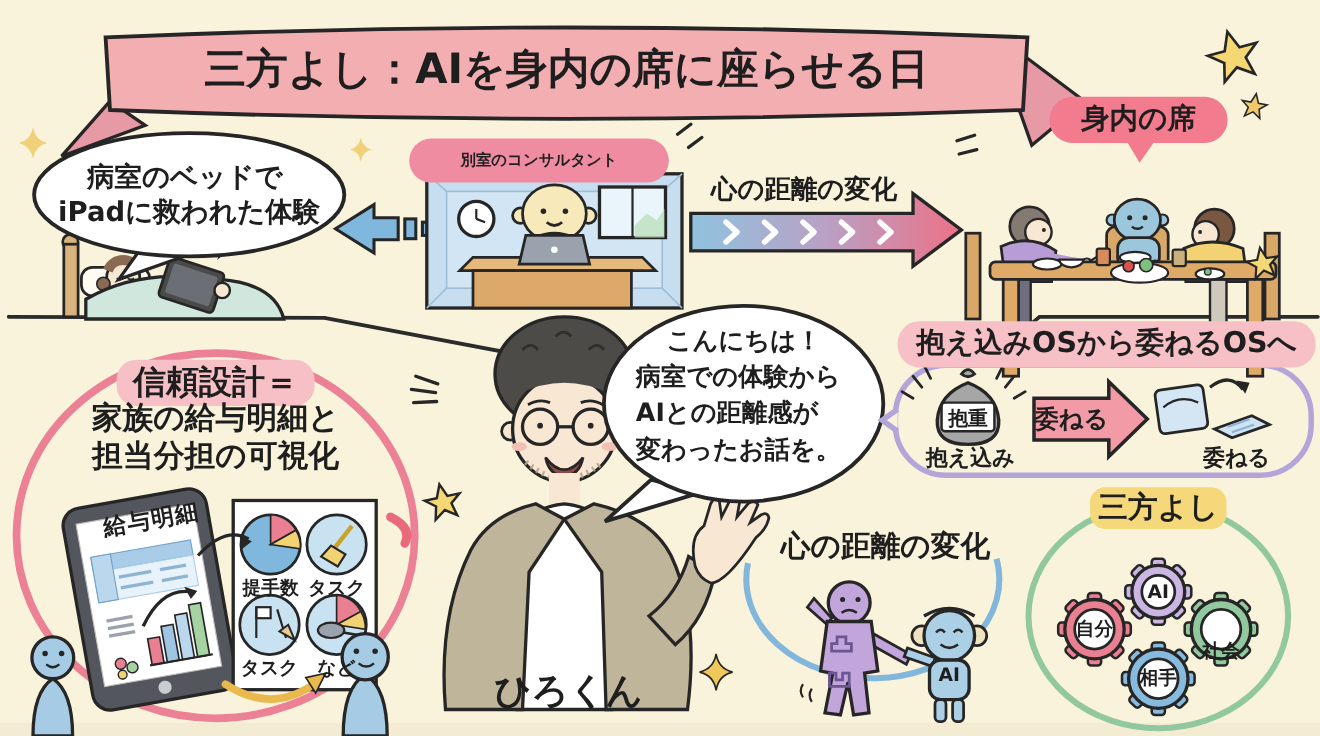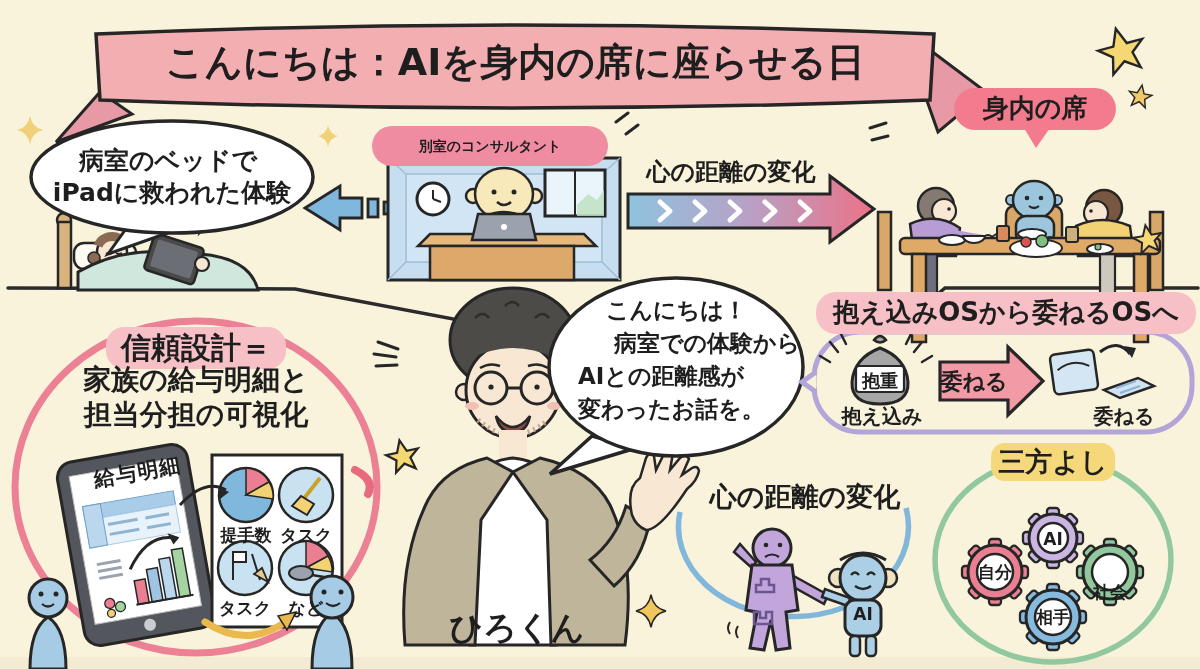--- a/index.html
+++ b/index.html
@@ -383,42 +383,42 @@
           <path d="M0,-10 L2.9,-3.1 L9.5,-3.1 L4.2,1.2 L5.9,8.1 L0,4 L-5.9,8.1 L-4.2,1.2 L-9.5,-3.1 L-2.9,-3.1 Z" fill="#F5D873" stroke="#262626" stroke-width="1.3"></path>
         </g>
     <g transform="translate(403,457) scale(1.7) rotate(-12)">
           <path d="M0,-10 L2.9,-3.1 L9.5,-3.1 L4.2,1.2 L5.9,8.1 L0,4 L-5.9,8.1 L-4.2,1.2 L-9.5,-3.1 L-2.9,-3.1 Z" fill="#F5D873" stroke="#262626" stroke-width="1.3"></path>
         </g>
     <path d="M355,470 Q375,480 368,494" stroke="#E96A7C" stroke-width="8" fill="none" stroke-linecap="round"></path>
     <path d="M616,122 l12,-9 M626,134 l12,-9 M870,128 l16,-5 M872,140 l16,-4" stroke="#262626" stroke-width="3" stroke-linecap="round"></path>
   </g>
 </svg>
 
-<div class="t c" style="left:120px;top:40px;width:790px;font-size:38px;">こんにちは：AIを身内の席に座らせる日</div>
+<div class="t c" style="left:120px;top:40px;width:790px;font-size:38px;">三方よし：AIを身内の席に座らせる日</div>
 
 <div class="t c" style="left:36px;top:146px;width:264px;font-size:25px;">病室のベッドで</div>
 <div class="t c" style="left:40px;top:178px;width:264px;font-size:25px;">iPadに救われた体験</div>
 
 <div class="t pill" style="left:372px;top:126px;width:236px;height:40px;font-size:14px;">別室のコンサルタント</div>
 
 <div class="t c" style="left:645px;top:158px;width:172px;font-size:24px;">心の距離の変化</div>
 
 <div class="t badge" style="left:954px;top:88px;width:162px;height:42px;font-size:26px;">身内の席</div>
 
 <div class="t hl-pink" style="left:106px;top:327px;width:180px;height:42px;font-size:30px;">信頼設計＝</div>
 <div class="t c" style="left:60px;top:363px;width:272px;font-size:28px;">家族の給与明細と</div>
 <div class="t c" style="left:60px;top:398px;width:272px;font-size:28px;">担当分担の可視化</div>
 <div class="t" style="left:92px;top:468px;font-size:21px;letter-spacing:1px;transform:rotate(-10deg);transform-origin:left top;">給与明細</div>
 <div class="t c" style="left:217px;top:525px;width:58px;font-size:17px;">提手数</div>
 <div class="t c" style="left:280px;top:525px;width:52px;font-size:17px;">タスク</div>
 <div class="t c" style="left:218px;top:598px;width:54px;font-size:17px;">タスク</div>
 <div class="t c" style="left:282px;top:598px;width:48px;font-size:17px;">など</div>
 
 <div class="t" style="left:578px;top:297px;font-size:23px;margin-left:28px;">こんにちは！</div>
-<div class="t" style="left:578px;top:330px;font-size:23px;margin-left:36px;">病室での体験から</div>
+<div class="t" style="left:578px;top:330px;font-size:23px;">病室での体験から</div>
 <div class="t" style="left:578px;top:363px;font-size:23px;">AIとの距離感が</div>
 <div class="t" style="left:578px;top:396px;font-size:23px;">変わったお話を。</div>
 
 <div class="t c" style="left:447px;top:608px;width:140px;font-size:33px;">ひろくん</div>
 
 <div class="t hl-pink" style="left:816px;top:292px;width:380px;height:42px;font-size:26px;border-radius:20px;">抱え込みOSから委ねるOSへ</div>
 <div class="t c" style="left:858px;top:370px;width:44px;font-size:18px;">抱重</div>
 <div class="t c" style="left:836px;top:404px;width:92px;font-size:20px;">抱え込み</div>
 <div class="t c" style="left:940px;top:369px;width:68px;font-size:22px;">委ねる</div>
 <div class="t c" style="left:1086px;top:404px;width:76px;font-size:20px;">委ねる</div>

